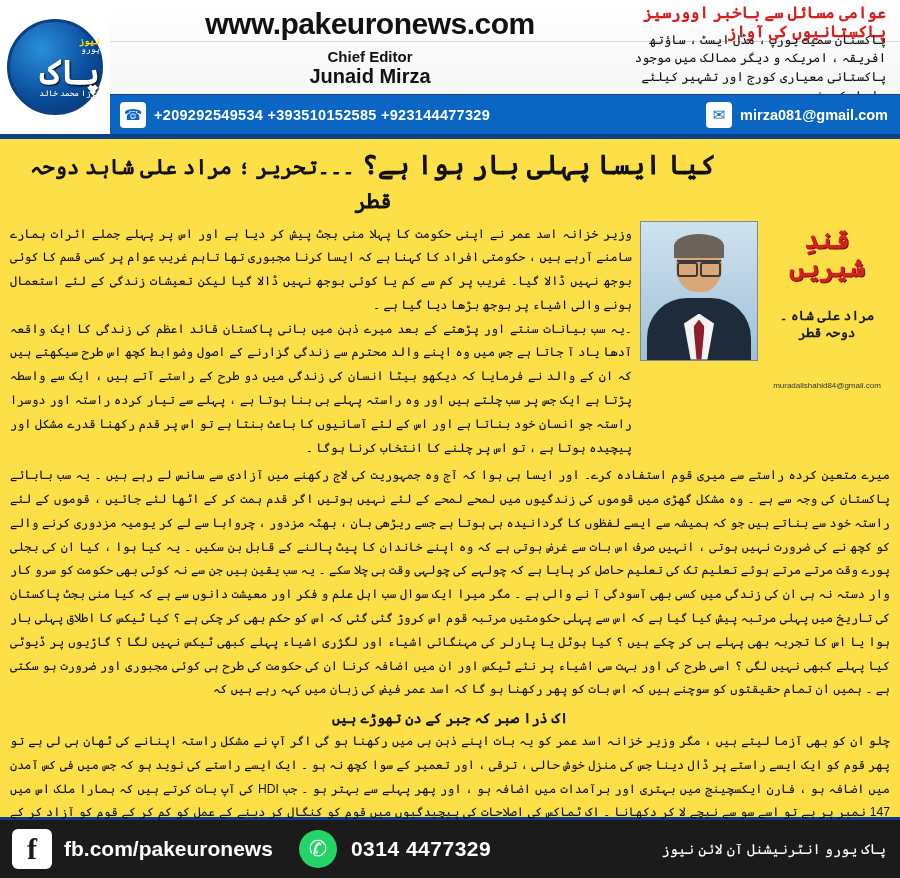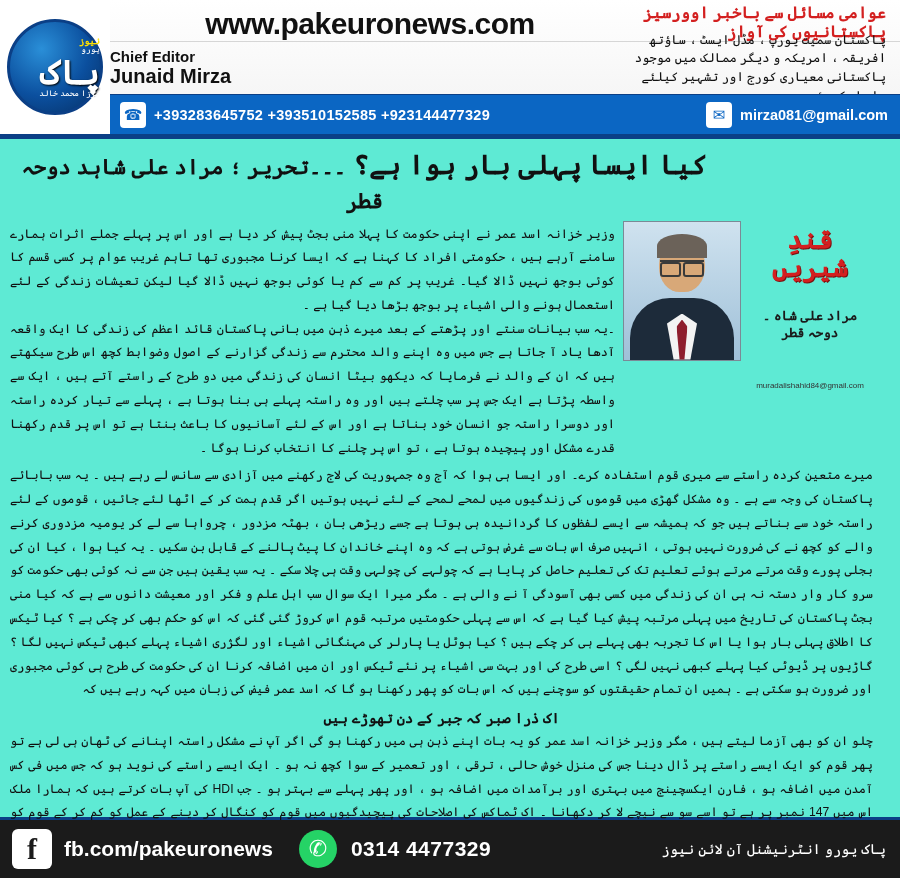--- a/index.html
+++ b/index.html
@@ -61,20 +61,21 @@
     text-align: right;
     padding-right: 14px;
     color: #d32020;
     font-size: 16px;
     font-weight: bold;
     direction: rtl;
   }
   .hrow2 { height: 52px; display: flex; align-items: center; }
   .editor-block {
     flex: 0 0 520px;
+    text-align: center;
     line-height: 1.15;
   }
   .editor-label { font-size: 15px; color: #111; font-weight: 600; }
   .editor-name { font-size: 20px; color: #111; font-weight: bold; }
   .urdu-desc {
     flex: 1;
     text-align: right;
     padding-right: 14px;
     font-size: 12.5px;
     color: #111;
@@ -99,24 +100,24 @@
     flex: 0 0 26px;
   }
   .phones { font-size: 14.5px; font-weight: bold; letter-spacing: 0.3px; white-space: nowrap; }
   .spacer { flex: 1; }
   .email { font-size: 14.5px; font-weight: bold; padding-right: 12px; }
 
   
   .article {
     position: absolute;
     top: 136px; left: 0; right: 0; bottom: 58px;
-    background: #5eead4;
+    background: #fde047;
     border-top: 3px solid #0b3f86;
     border-bottom: 3px solid #0b3f86;
-    padding: 6px 27px 4px 10px;
+    padding: 6px 10px 4px 10px;
     direction: rtl;
   }
   .headline {
     text-align: center;
     font-size: 27px;
     font-weight: bold;
     color: #111111;
     line-height: 1.25;
     padding: 4px 160px 2px 6px;
   }
@@ -269,21 +270,21 @@
       <div class="hrow2">
         <div class="editor-block">
           <div class="editor-label">Chief Editor</div>
           <div class="editor-name">Junaid Mirza</div>
         </div>
         <div class="urdu-desc">پاکستان سمیت یورپ ، مڈل ایسٹ ، ساؤتھ افریقہ ، امریکہ و دیگر ممالک میں موجود پاکستانی  معیاری کورج اور تشہیر کیلئے رابطہ کیجئے</div>
       </div>
 
       <div class="hrow3">
         <span class="phone-icon">☎</span>
-        <span class="phones">+393283645752     +393510152585     +923144477329</span>
+        <span class="phones">+209292549534     +393510152585     +923144477329</span>
         <span class="spacer"></span>
         <span class="mail-icon">✉</span>
         <span class="email">mirza081@gmail.com</span>
       </div>
 
     </div>
   </div>
 
   <div class="article">
 

